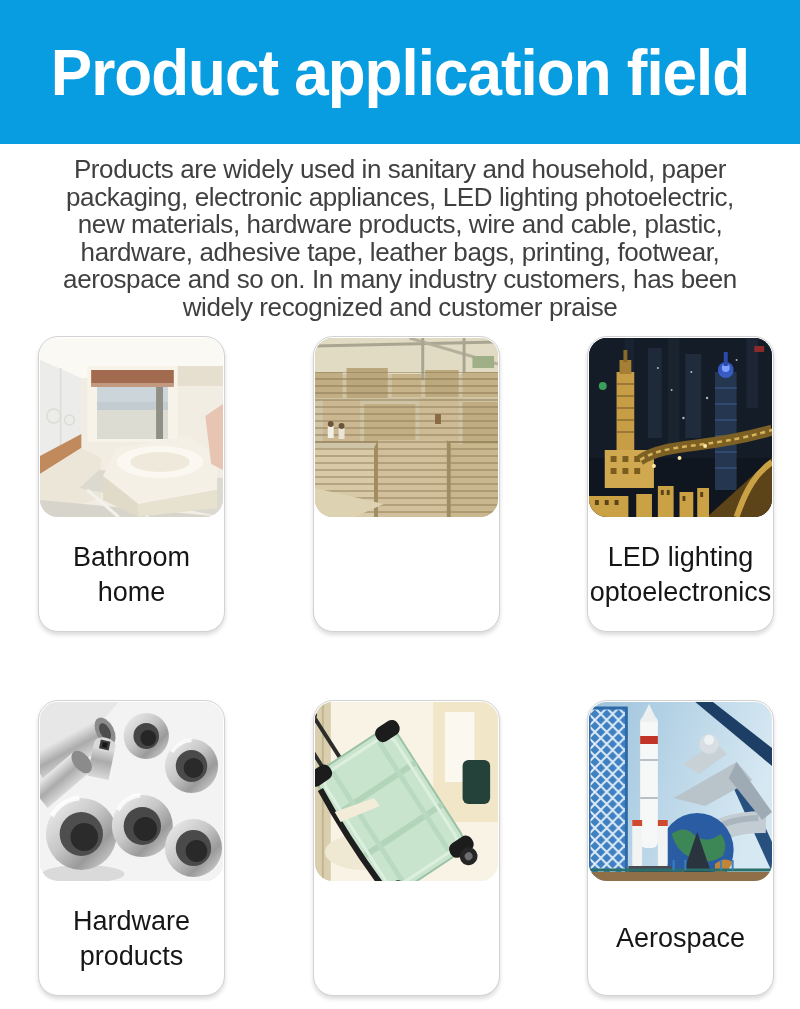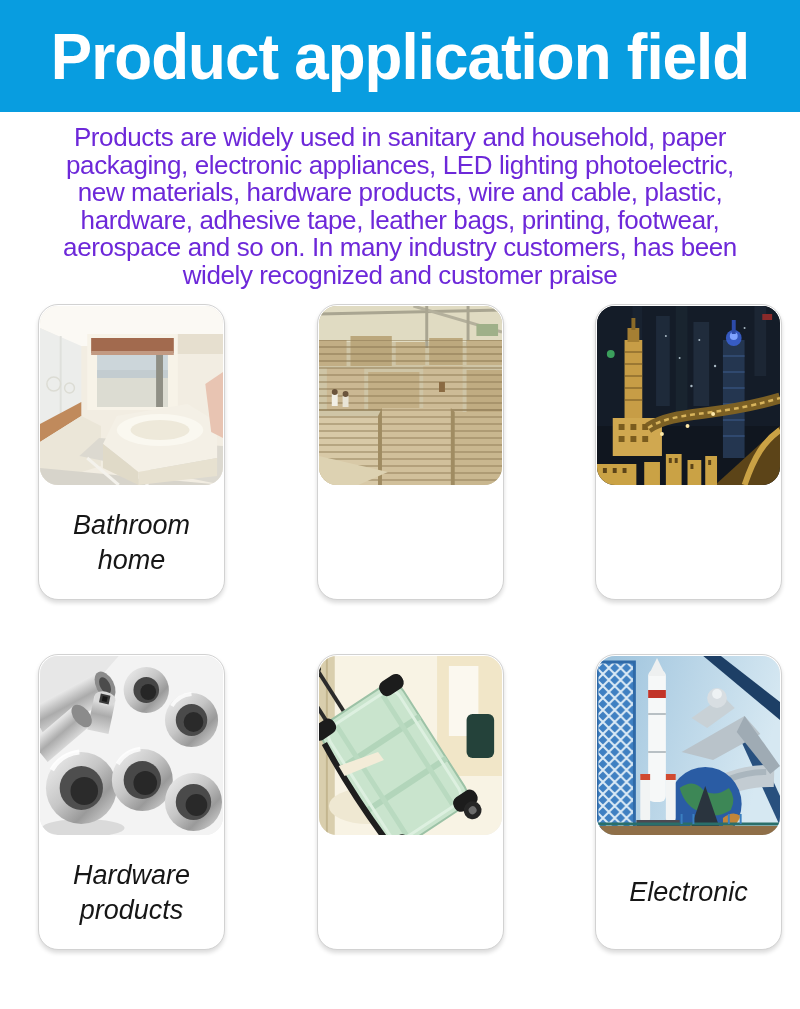--- a/index.html
+++ b/index.html
@@ -3,39 +3,38 @@
 <meta charset="utf-8">
 <style>
   * { margin:0; padding:0; box-sizing:border-box; }
   html,body { background:#ffffff; }
   body{
     width:800px; height:1009px; margin:0 auto; overflow:hidden;
     font-family:"Liberation Sans","DejaVu Sans",sans-serif;
     color:#111;
   }
   .banner{
-    width:800px; height:112px; background:#089de0;
+    width:800px; height:144px; background:#089de0;
     display:flex; align-items:center; justify-content:center;
   }
   .banner h1{
     color:#ffffff; font-size:62px; font-weight:bold;
     letter-spacing:-1px; white-space:nowrap; transform:scaleY(1.05);
   }
   .intro{
     padding:12px 18px 0 18px;
     font-size:26px; line-height:27.5px; letter-spacing:-0.4px;
-    text-align:center; white-space:pre-line; color:#6d28d9;
+    text-align:center; white-space:pre-line; color:#404040;
   }
   .cards{
-    margin:15px 18px 0 38px;
+    margin:15px 26px 0 38px;
     display:grid;
     grid-template-columns:repeat(3,187px);
     justify-content:space-between;
-    row-gap:54px;
-    font-style:italic;
+    row-gap:68px;
   }
   .card{
     height:296px; background:#ffffff;
     border:1px solid #d2d2d2; border-radius:20px;
     box-shadow:0 3px 4px rgba(0,0,0,0.14);
     display:flex; flex-direction:column; overflow:hidden;
   }
   .card-photo{
     height:179px; margin:1px; border-radius:18px; overflow:hidden;
     flex:none; background:#eee;
@@ -210,20 +209,22 @@
             <rect x="113" y="154" width="3" height="5"></rect>
           <rect x="6" y="162" width="4" height="5"></rect>
             <rect x="16" y="162" width="4" height="5"></rect>
             <rect x="26" y="162" width="4" height="5"></rect>
         </g>
         <circle cx="92" cy="120" r="2" fill="#ffe9a8"></circle>
         <circle cx="118" cy="108" r="2" fill="#ffe9a8"></circle>
         <circle cx="66" cy="128" r="2" fill="#ffe9a8"></circle>
       </svg>
     </div>
+    <div class="card-label">LED lighting
+optoelectronics</div>
   </div>
 
   <div class="card">
     <div class="card-photo" aria-label="chrome-socket-tools-photo">
       <svg viewBox="0 0 186 179" preserveAspectRatio="none">
         <defs>
           <linearGradient id="met" x1="0" y1="0" x2="1" y2="1">
             <stop offset="0" stop-color="#f2f2f2"></stop>
               <stop offset="0.45" stop-color="#c6c6c6"></stop>
             <stop offset="0.7" stop-color="#9a9a9a"></stop>
@@ -354,16 +355,16 @@
         <rect x="0" y="170" width="186" height="9" fill="#8f6f48"></rect>
         <line x1="0" y1="168" x2="186" y2="168" stroke="#2a6f6a" stroke-width="3"></line>
         <g stroke="#3a7fc0" stroke-width="2">
           <line x1="86" y1="168" x2="86" y2="158"></line>
             <line x1="98" y1="168" x2="98" y2="158"></line>
           <line x1="134" y1="168" x2="134" y2="158"></line>
             <line x1="146" y1="168" x2="146" y2="158"></line>
         </g>
       </svg>
     </div>
-    <div class="card-label">Electronic</div>
+    <div class="card-label">Aerospace</div>
   </div>
 
 </div>
 
 </body></html>

